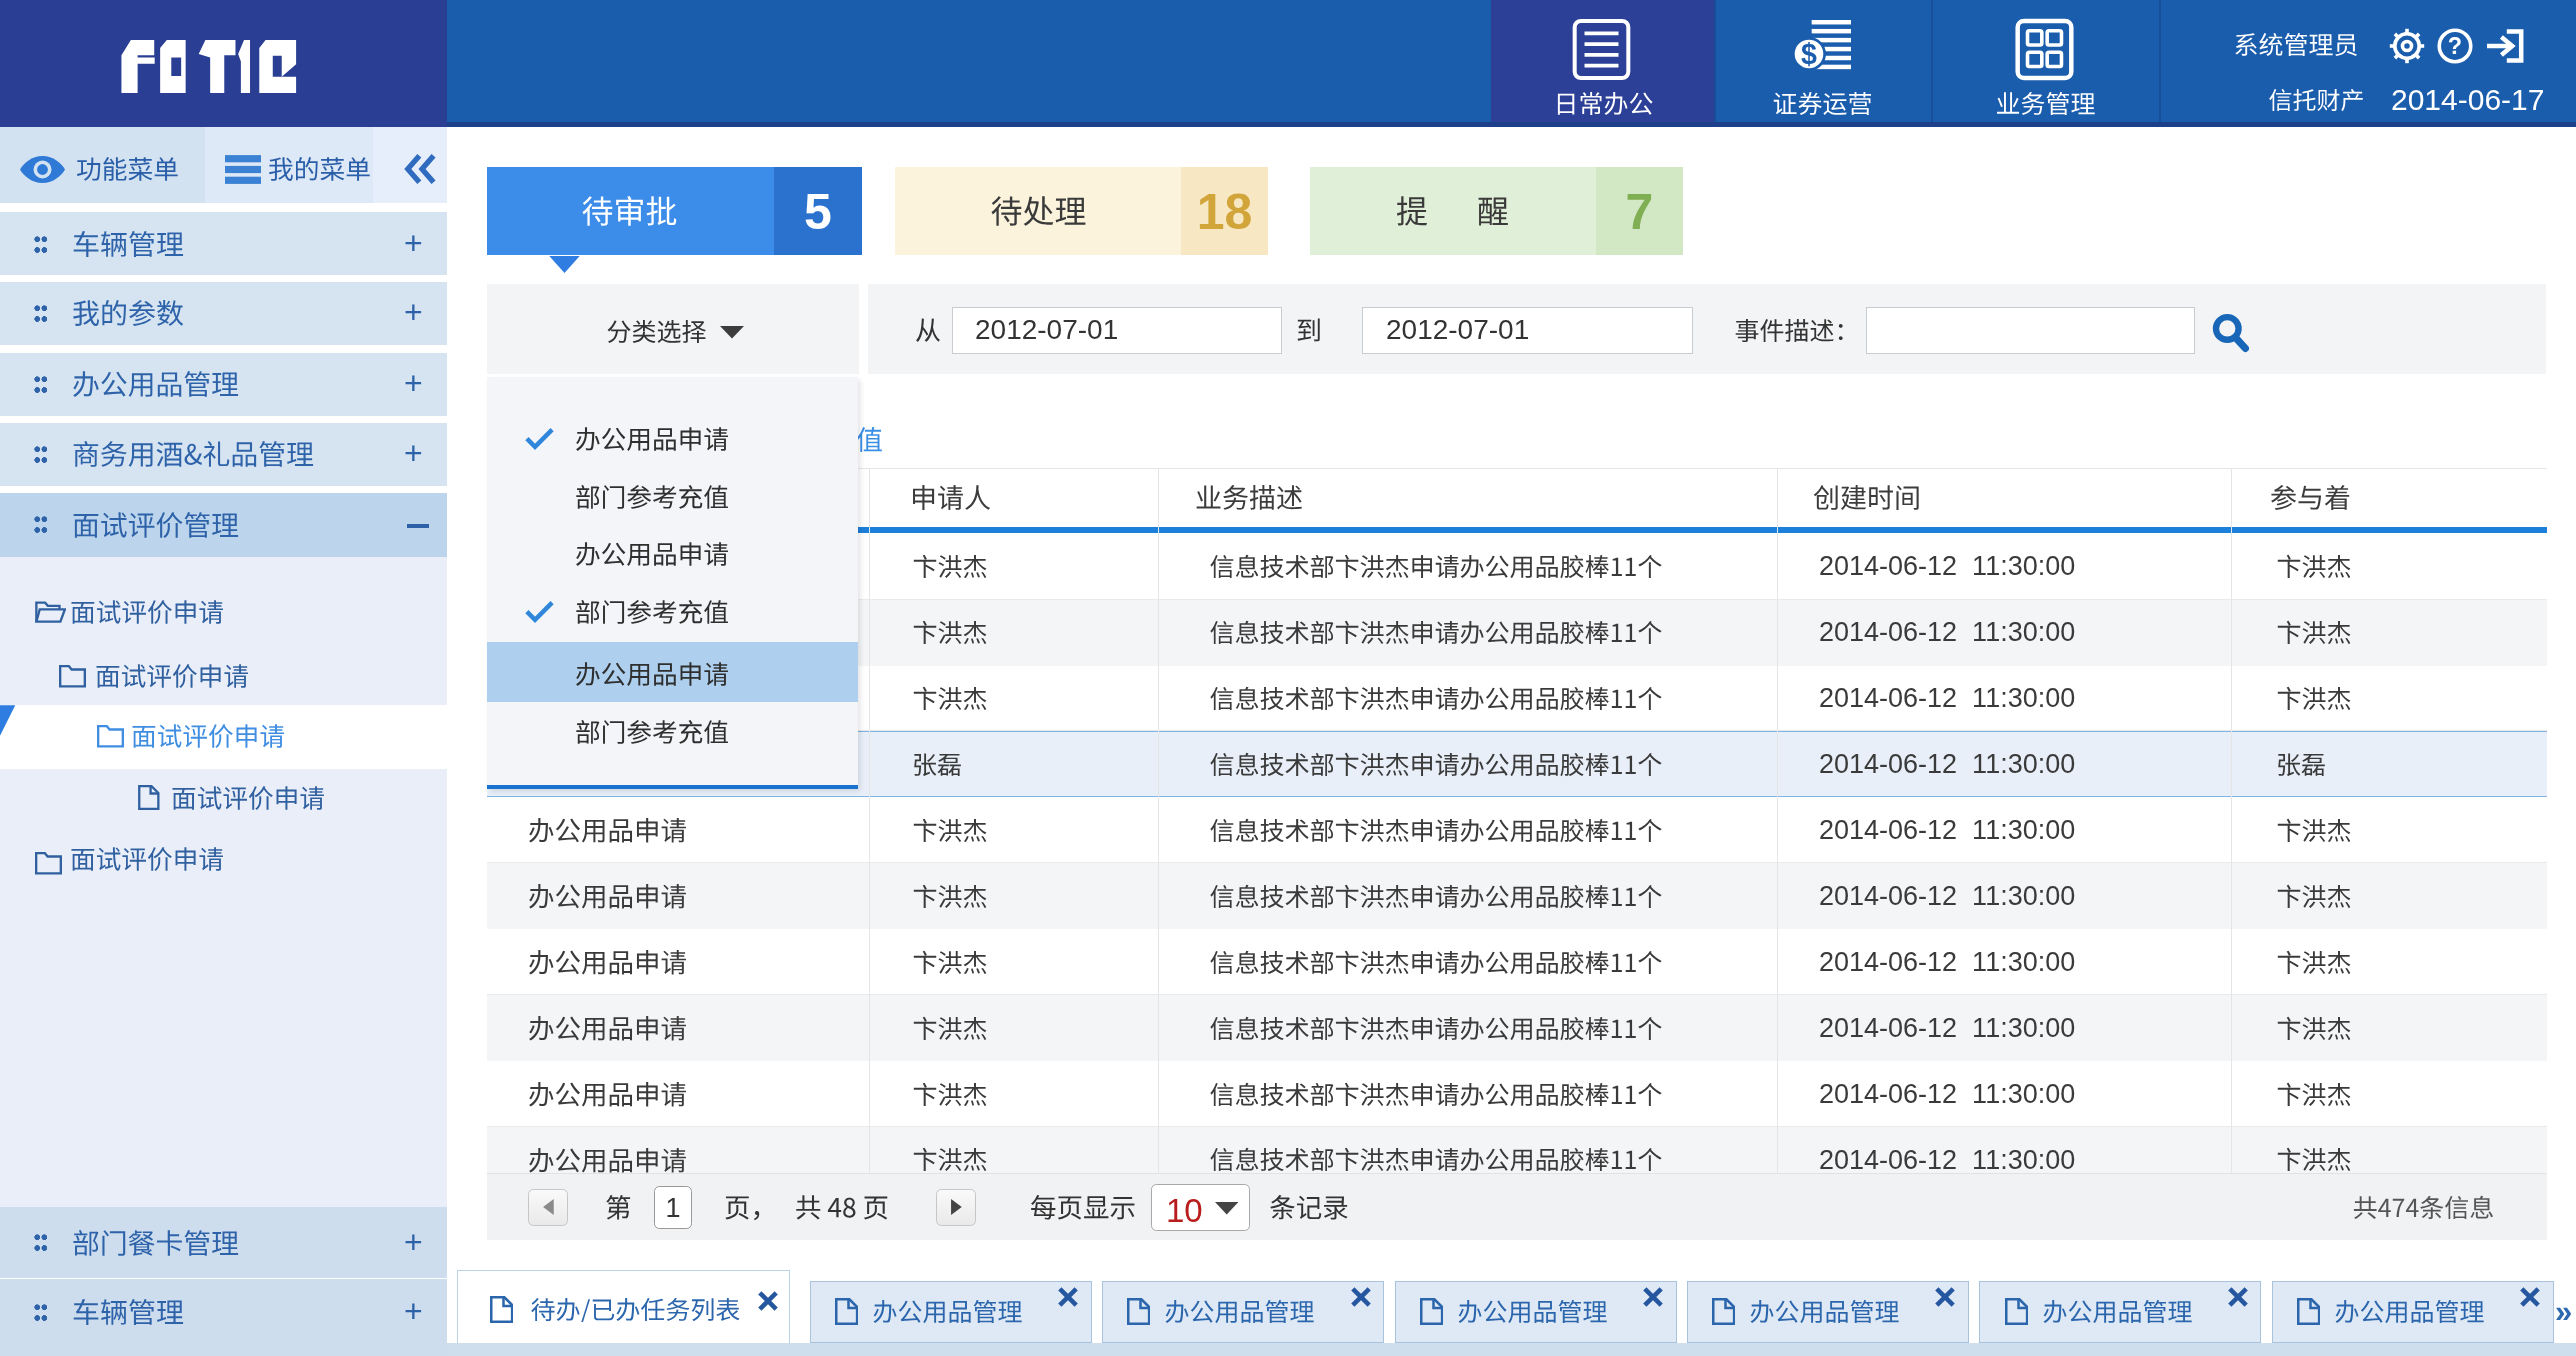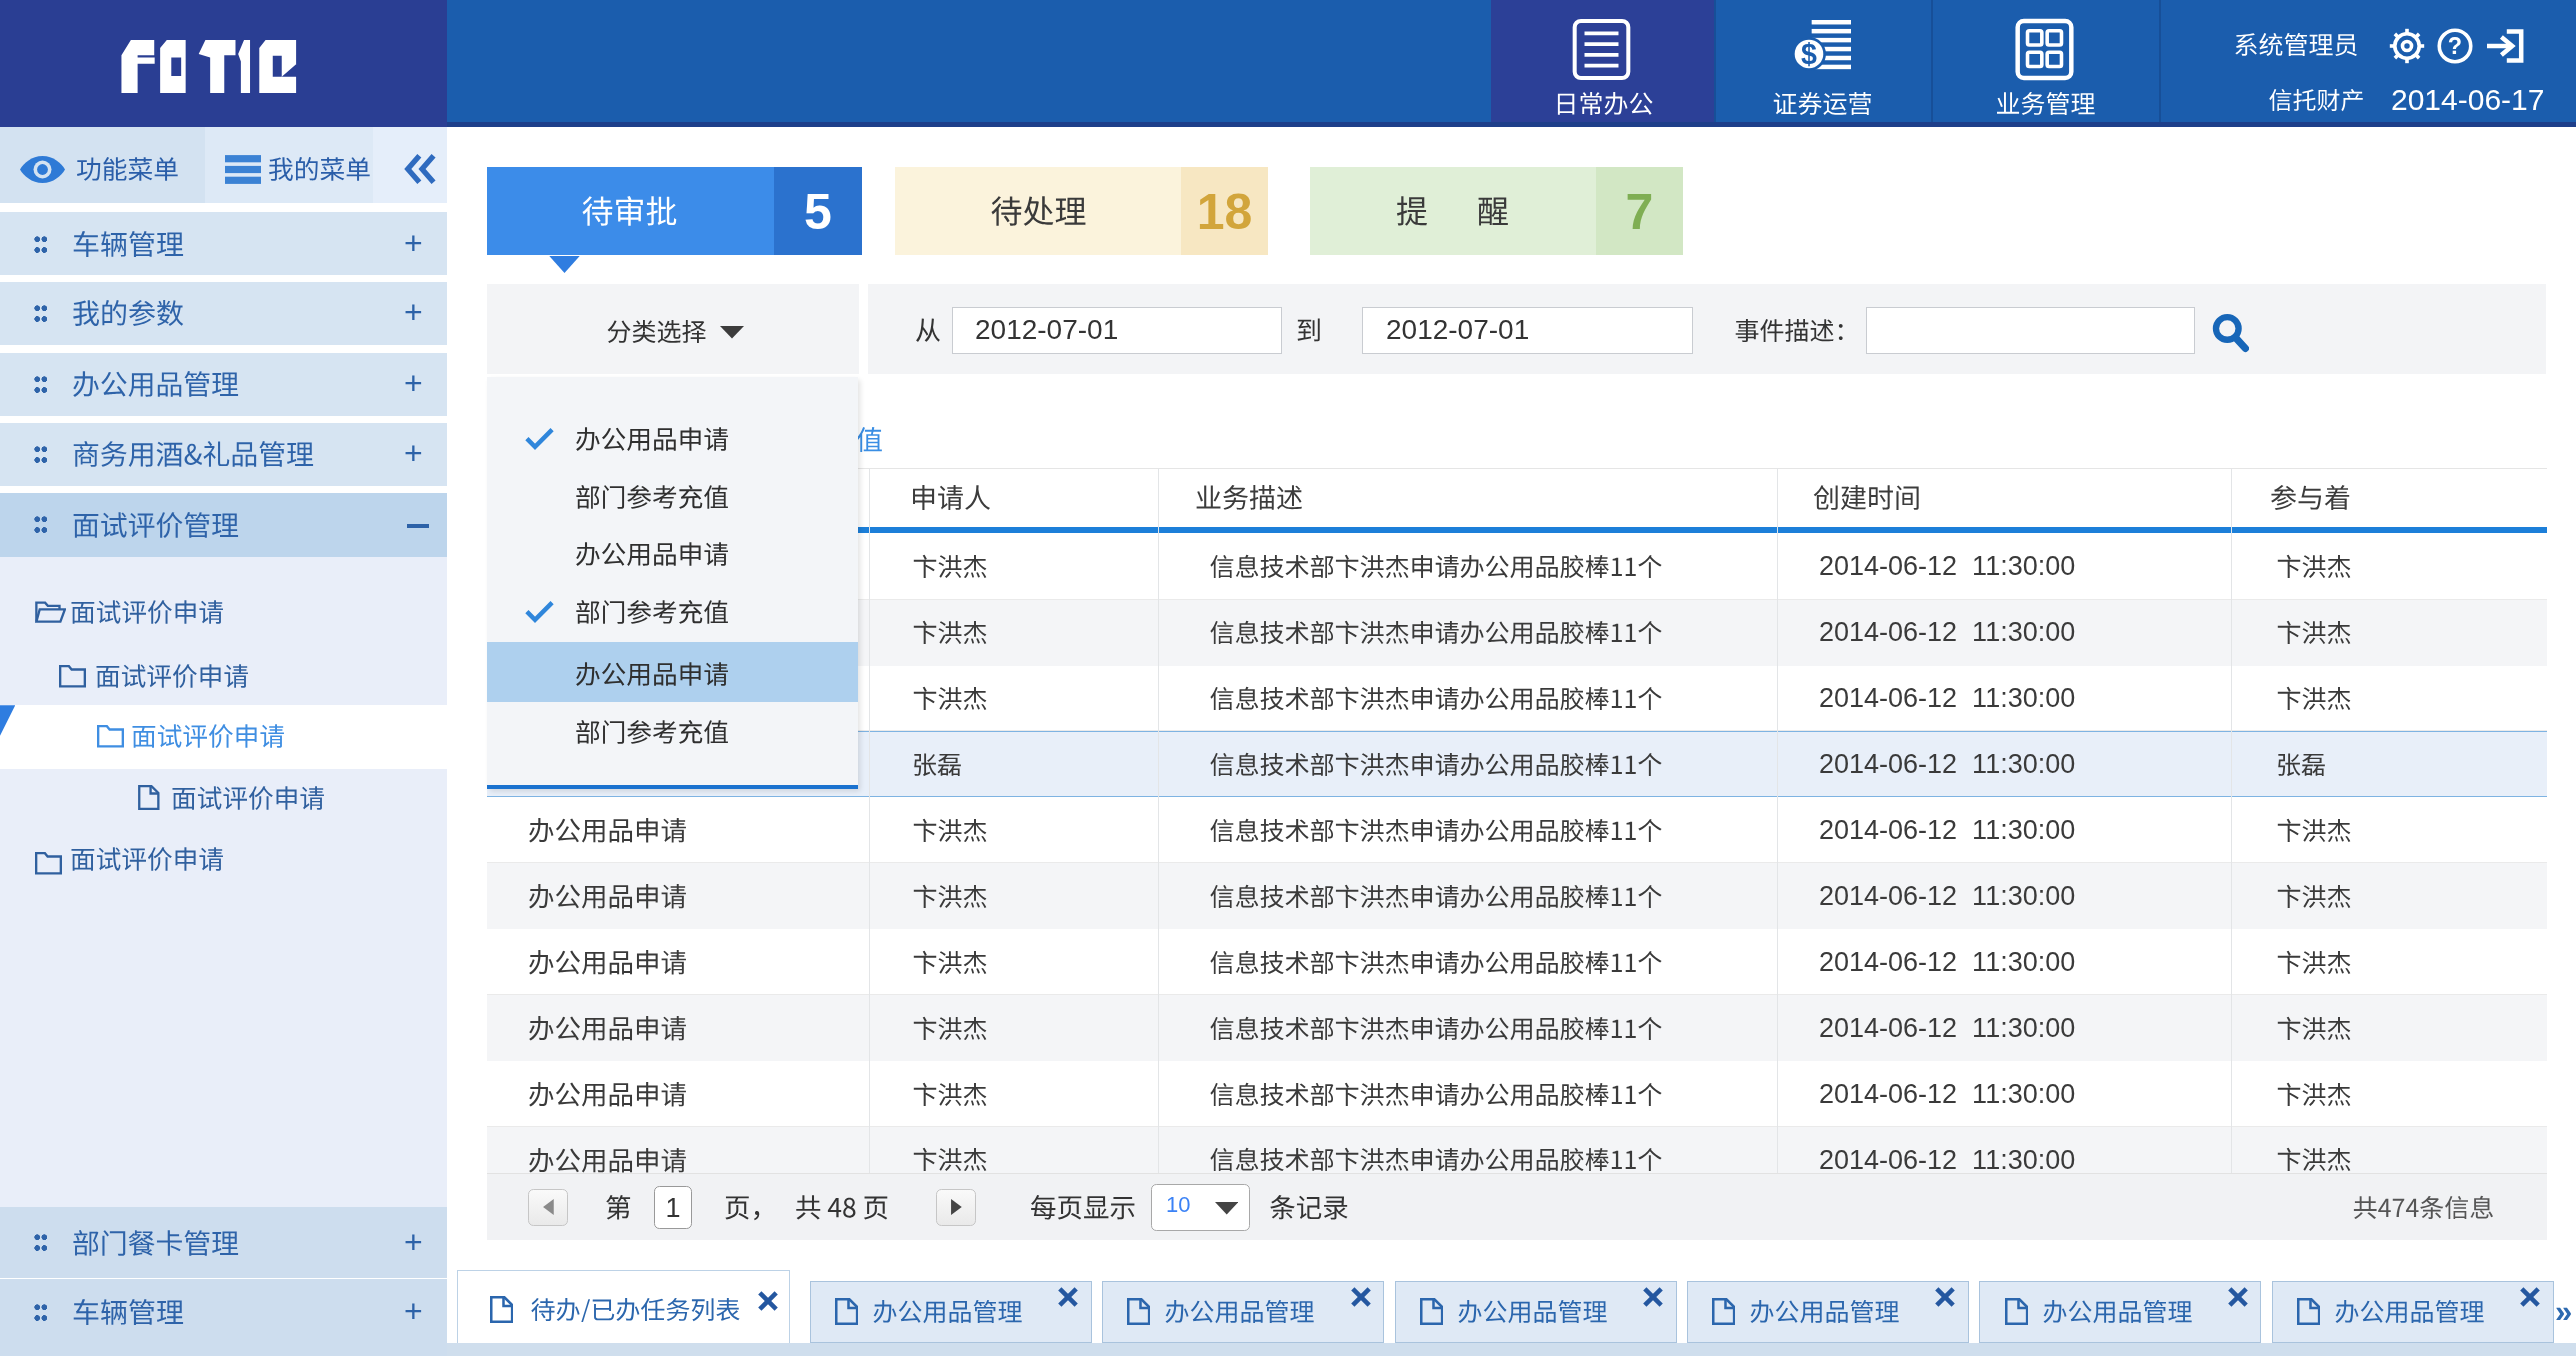--- a/index.html
+++ b/index.html
@@ -920,21 +920,21 @@
 <svg class="tx" style="left:951px;top:1199px;width:10.8px;height:16px" viewBox="0 0 12 18">
     <path d="M0 0 L12 9 L0 18 Z" fill="#444"></path>
   </svg>
 <svg class="tx" style="left:1030px;top:1194px;width:106px;height:26.5px;" viewBox="0 -880 4000 1000" fill="#333">
     <use href="#u6BCF" x="0"></use>
     <use href="#u9875" x="1000"></use>
     <use href="#u663E" x="2000"></use>
     <use href="#u793A" x="3000"></use>
   </svg>
 <div style="left:1151px;top:1184px;width:99px;height:47px;background:#fff;border:0.9px solid #a8a8a8;border-radius:5.4px;box-sizing:border-box"></div>
-<div class="lt" style="left:1166px;top:1192px;width:54px;height:32px;font-size:22px;color:#3b82f6">10</div>
+<div class="lt" style="left:1166px;top:1192px;width:54px;height:32px;font-size:33px;color:#b91c1c">10</div>
 <svg class="tx" style="left:1215px;top:1202px;width:23.4px;height:12.6px" viewBox="0 0 26 14">
     <path d="M0 0 H26 L13 14 Z" fill="#444"></path>
   </svg>
 <svg class="tx" style="left:1269px;top:1194px;width:80px;height:26.5px;" viewBox="0 -880 3000 1000" fill="#333">
     <use href="#u6761" x="0"></use>
     <use href="#u8BB0" x="1000"></use>
     <use href="#u5F55" x="2000"></use>
   </svg>
 <svg class="tx" style="left:2352px;top:1195px;width:143px;height:25px;" viewBox="0 -880 5665 1000" fill="#555">
     <use href="#u5171" x="0"></use>

